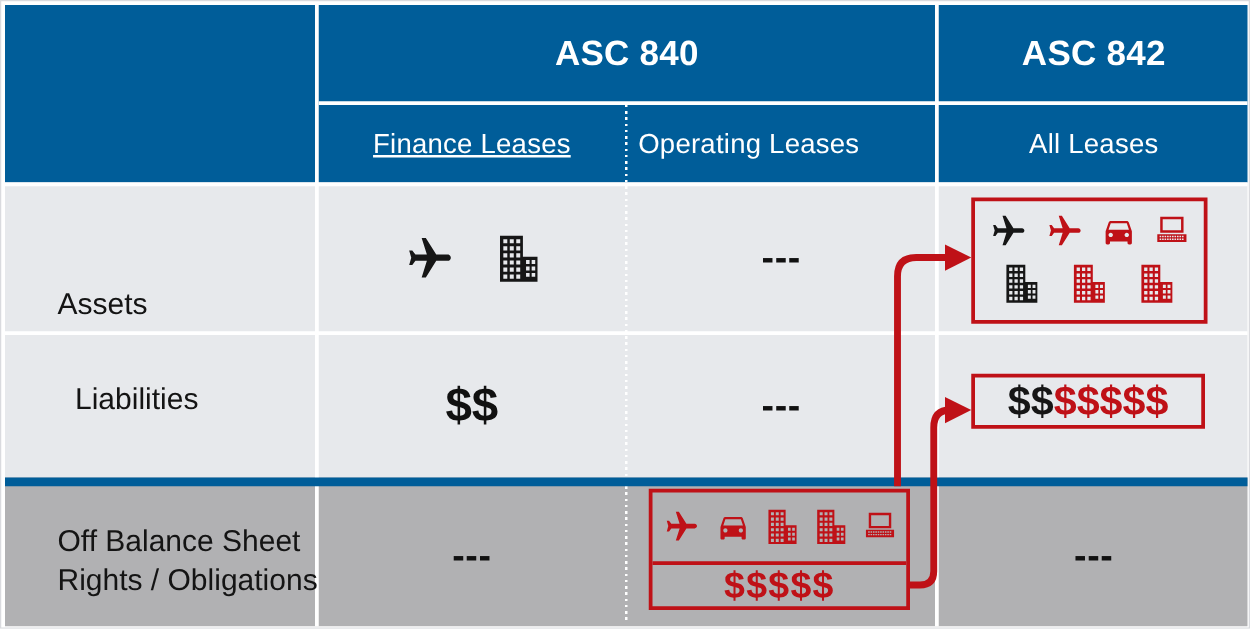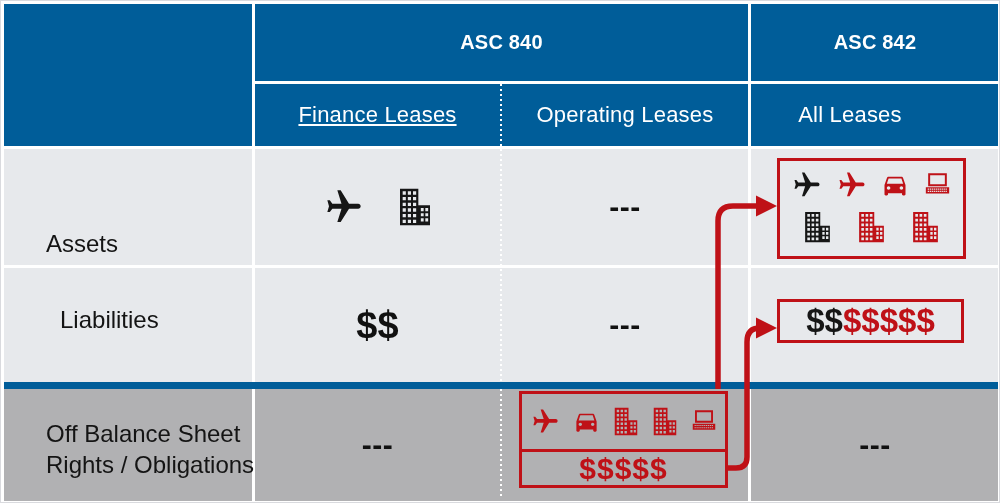--- a/index.html
+++ b/index.html
@@ -18,27 +18,27 @@
   .v1{left:251px;top:3px;width:3px;height:497px;}
   .v2{left:747px;top:3px;width:3px;height:497px;}
   .h-hdr{left:254px;top:80px;width:743px;height:3px;}
   .h-sub{left:3px;top:145px;width:994px;height:3px;}
   .h-mid{left:3px;top:264px;width:994px;height:3px;}
   .dotted{left:499px;top:83px;width:2px;height:414px;
     background:repeating-linear-gradient(to bottom,#ffffff 0 2px,rgba(255,255,255,0) 2px 5px);}
   .blue-bar{left:3px;top:381px;width:994px;height:7px;background:#005d99;}
   
   .hcell{display:flex;align-items:center;justify-content:center;color:#ffffff;}
-  .h1t{font-size:20px;font-weight:bold;letter-spacing:0.2px;}
+  .h1t{font-size:28px;font-weight:bold;letter-spacing:0.2px;}
   .h2t{font-size:22px;font-weight:normal;letter-spacing:0.2px;}
   .asc840{left:254px;top:3px;width:493px;height:77px;}
   .asc842{left:751px;top:3px;width:246px;height:77px;text-align:right;}
   .subf{left:254px;top:83px;width:245px;height:62px;text-decoration:underline;}
-  .subo{left:501px;top:83px;width:246px;height:62px;}
-  .suba{left:726px;top:83px;width:246px;height:62px;}
+  .subo{left:475px;top:83px;width:246px;height:62px;}
+  .suba{left:751px;top:83px;width:246px;height:62px;}
   
   .rlabel{color:#141414;font-size:24px;display:flex;flex-direction:column;justify-content:center;line-height:31px;}
   .lab-assets{left:45px;top:148px;height:116px;margin-top:36px;}
   .lab-liab{left:59px;top:267px;height:102px;}
   .lab-offbs{left:45px;top:388px;height:120px;}
   
   .cell{display:flex;align-items:center;justify-content:center;}
   .dash{font-size:30px;font-weight:bold;color:#111;letter-spacing:0.5px;}
   .dollars{font-weight:bold;color:#111;}
   .big-d{font-size:38px;}

